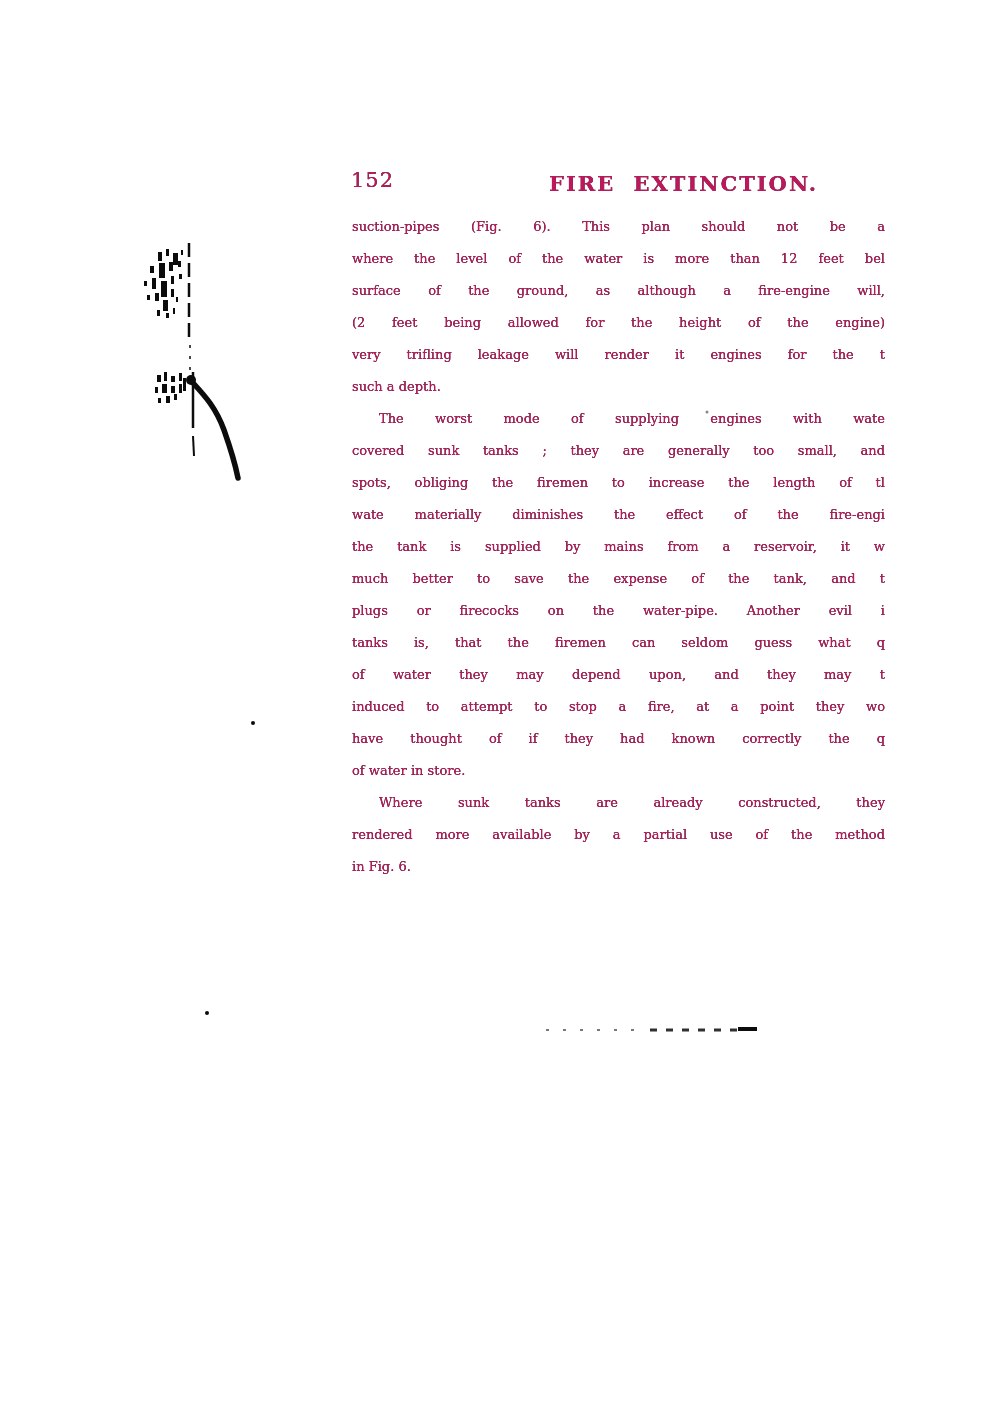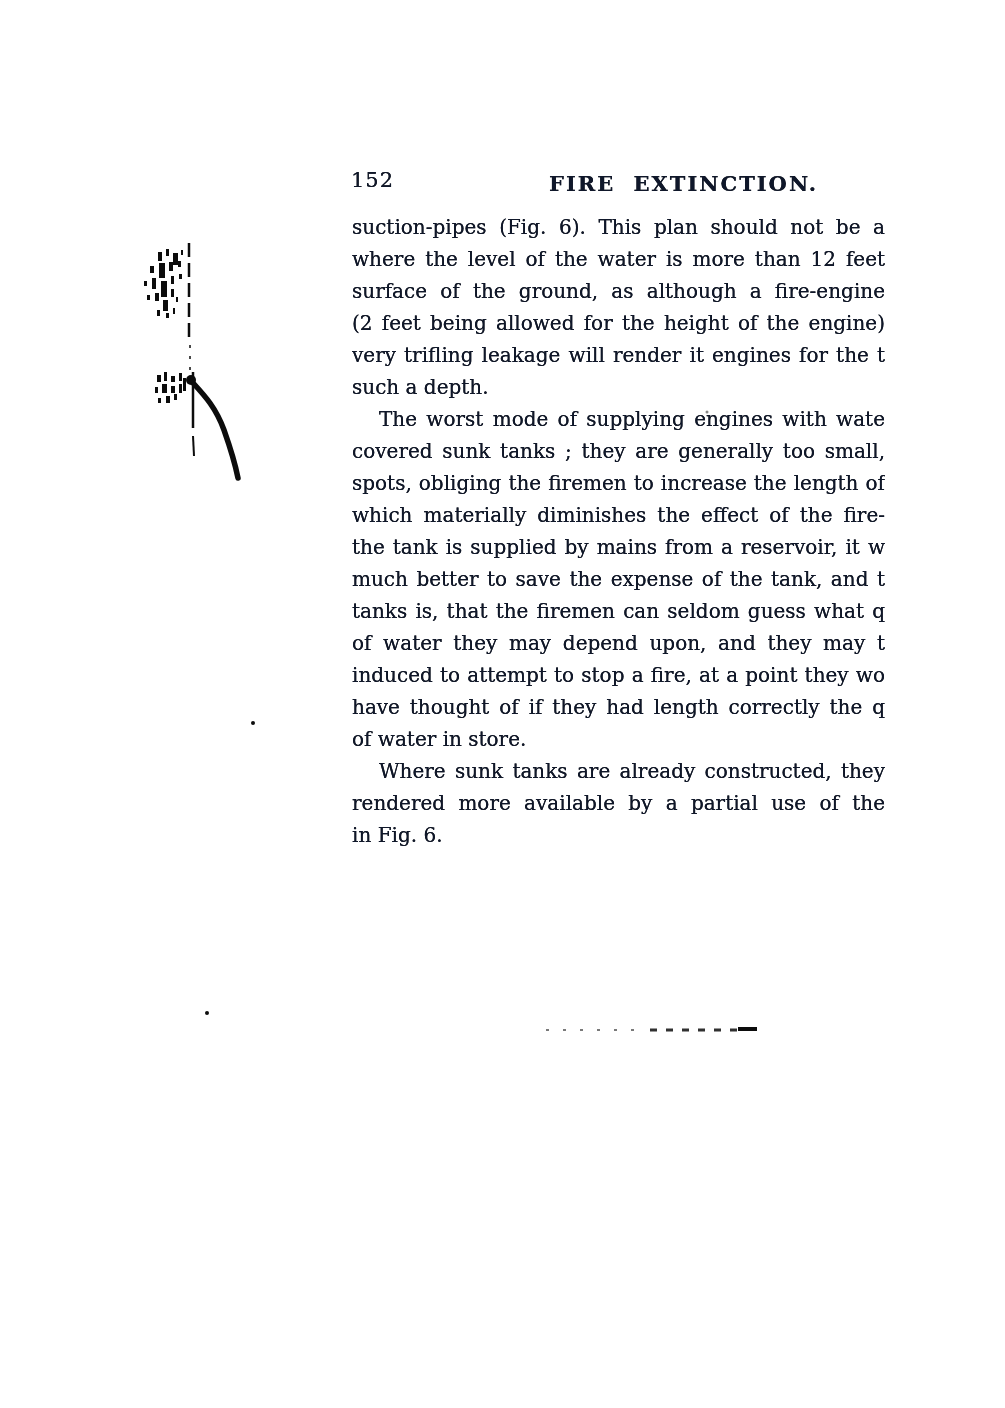--- a/index.html
+++ b/index.html
@@ -7,21 +7,21 @@
     padding: 0;
     background: #ffffff;
   }
   .page {
     position: relative;
     width: 1005px;
     height: 1052px;
     background: #ffffff;
     overflow: hidden;
     font-family: "DejaVu Serif", "Liberation Serif", serif;
-    color: #0f172a;
+    color: #be185d;
   }
   .page-number {
     position: absolute;
     left: 351px;
     top: 168px;
     font-size: 21px;
     letter-spacing: 1px;
     text-shadow: 0 0 0.6px rgba(0,0,0,0.9);
   }
   .running-title {
@@ -33,21 +33,21 @@
     letter-spacing: 2px;
     word-spacing: 9px;
     text-shadow: 0 0 0.5px rgba(0,0,0,0.85);
   }
   .text-column {
     position: absolute;
     left: 352px;
     top: 211px;
     width: 533px;
     overflow: hidden;
-    font-size: 20px;
+    font-size: 13px;
     line-height: 32px;
     text-shadow: 0 0 0.65px rgba(0,0,0,0.9);
   }
   .line {
     height: 32px;
     overflow: hidden;
     text-align: justify;
     text-align-last: justify;
     white-space: normal;
   }
@@ -77,27 +77,28 @@
   <div class="text-column">
       <div class="line">suction-pipes (Fig. 6).  This plan should not be a</div>
       <div class="line">where the level of the water is more than 12 feet bel</div>
       <div class="line">surface of the ground, as although a fire-engine will,</div>
       <div class="line">(2 feet being allowed for the height of the engine)</div>
       <div class="line">very trifling leakage will render it engines for the t</div>
       <div class="line nj">such a depth.</div>
       <div class="line ind">The worst mode of supplying engines with wate</div>
       <div class="line">covered sunk tanks ; they are generally too small, and</div>
       <div class="line">spots, obliging the firemen to increase the length of tl</div>
-      <div class="line">which materially diminishes the effect of the fire-engi</div>
+      <div class="line">wate materially diminishes the effect of the fire-engi</div>
       <div class="line">the tank is supplied by mains from a reservoir, it w</div>
       <div class="line">much better to save the expense of the tank, and t</div>
+      <div class="line">plugs or firecocks on the water-pipe.  Another evil i</div>
       <div class="line">tanks is, that the firemen can seldom guess what q</div>
       <div class="line">of water they may depend upon, and they may t</div>
       <div class="line">induced to attempt to stop a fire, at a point they wo</div>
-      <div class="line">have thought of if they had length correctly the q</div>
+      <div class="line">have thought of if they had known correctly the q</div>
       <div class="line nj">of water in store.</div>
       <div class="line ind">Where sunk tanks are already constructed, they</div>
       <div class="line">rendered more available by a partial use of the method</div>
       <div class="line nj">in Fig. 6.</div>
     </div>
 
   <svg class="artifacts" width="1005" height="1408" viewBox="0 0 1005 1408" fill="#0c0c0c" stroke="none">
 
     <g>
       <rect x="158" y="252" width="4" height="9"></rect>

